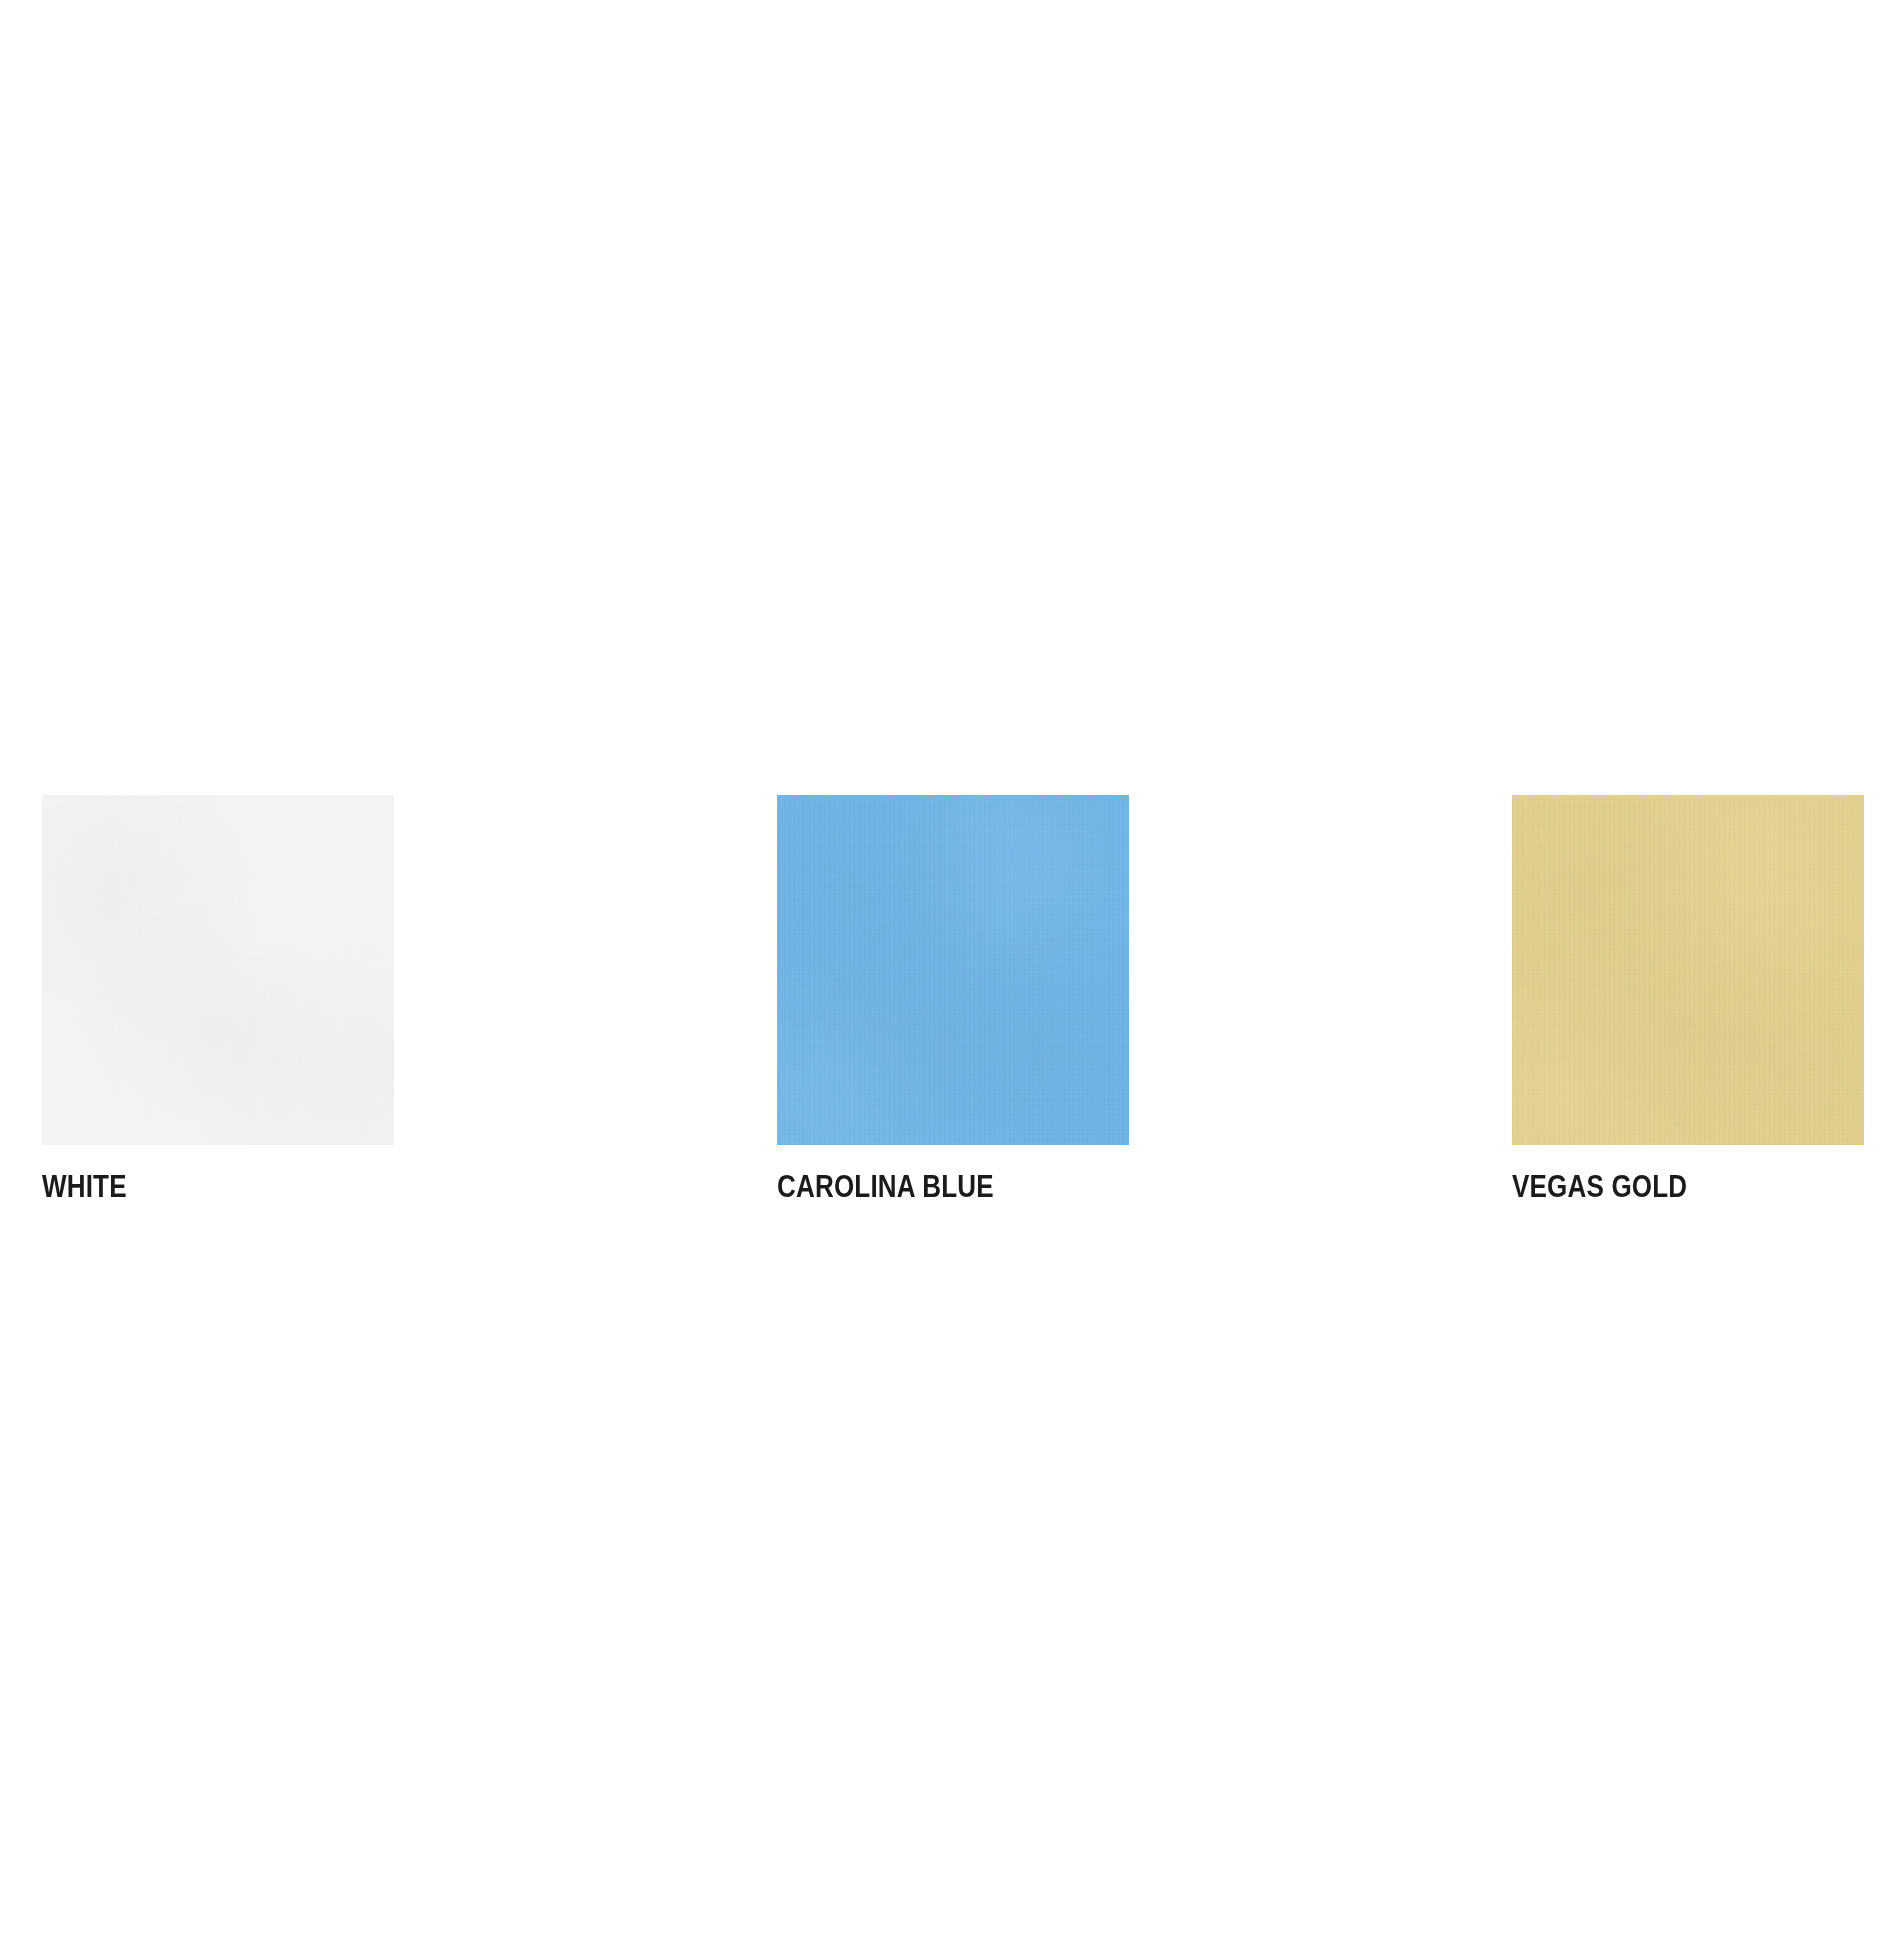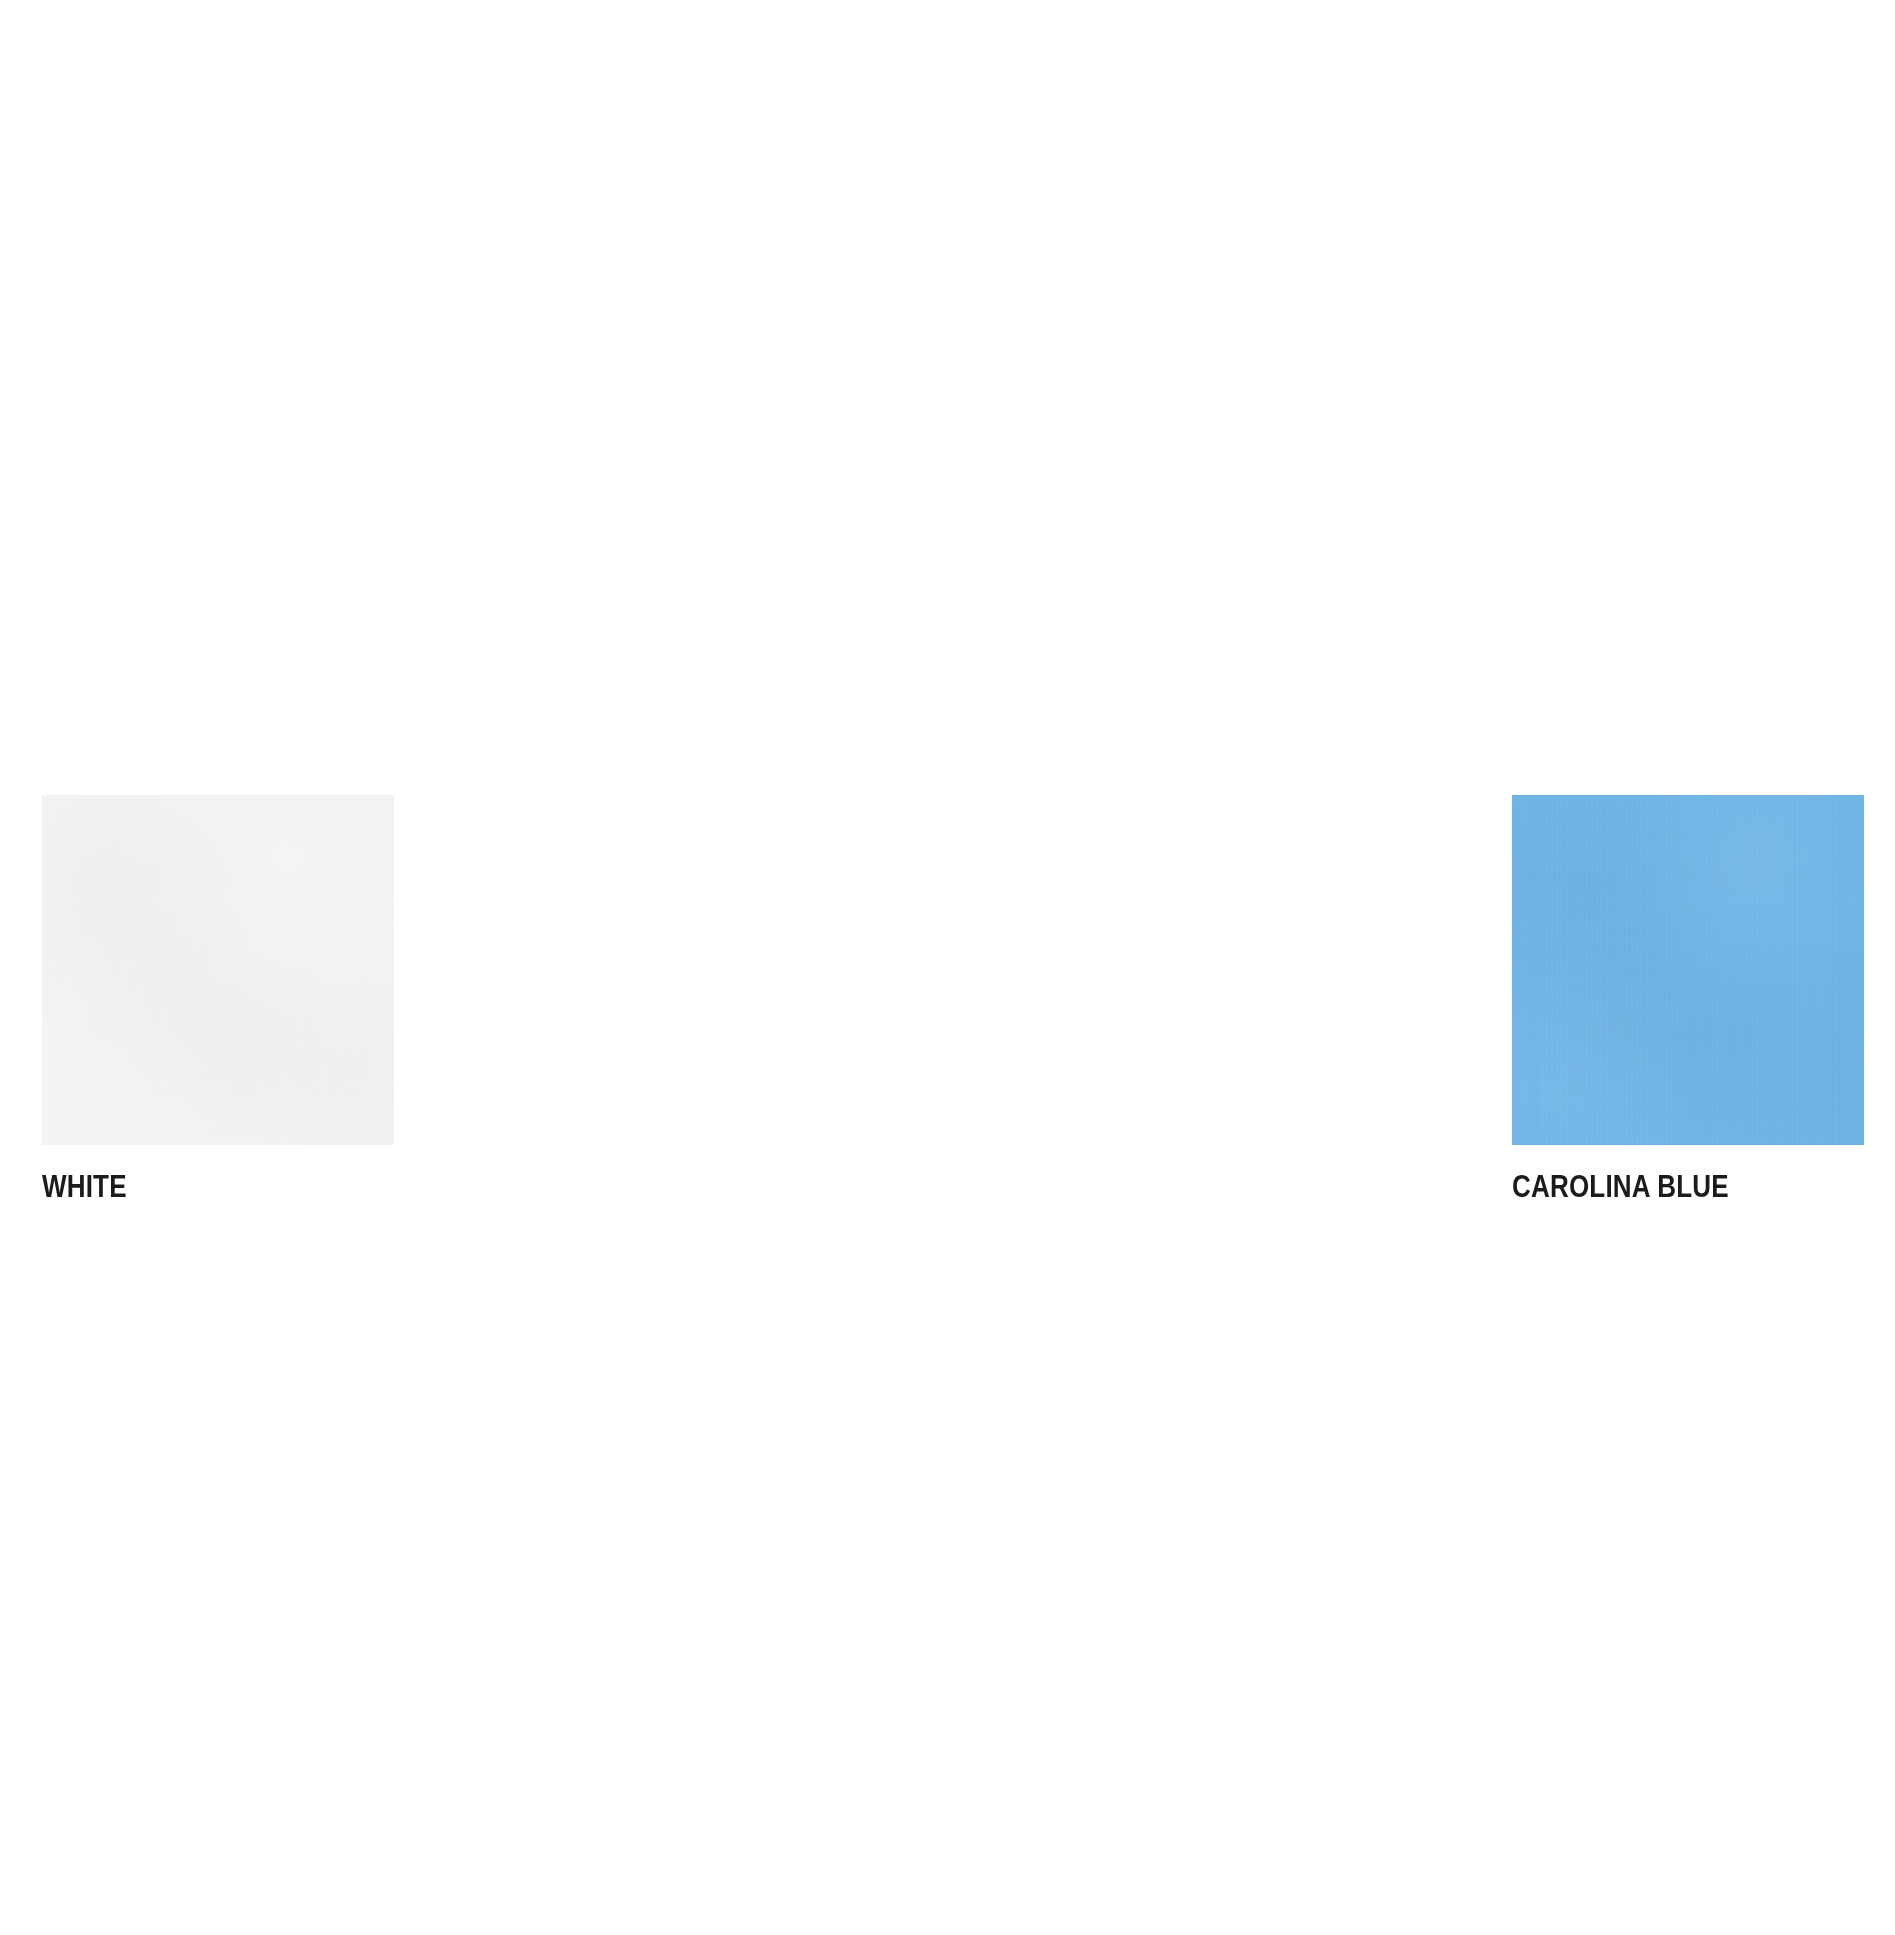--- a/index.html
+++ b/index.html
@@ -128,16 +128,24 @@
     <div class="swatch-cell">
       <div class="swatch-chip texture-soft" style="background-color: rgb(111, 182, 232);">
         <div class="weave mottle"></div>
         <div class="weave v"></div>
         <div class="weave h"></div>
       </div>
       <div class="swatch-label">CAROLINA BLUE</div>
     </div>
 
 
+    <div class="swatch-cell">
+      <div class="swatch-chip texture-soft" style="background-color: rgb(228, 209, 142);">
+        <div class="weave mottle"></div>
+        <div class="weave v"></div>
+        <div class="weave h"></div>
+      </div>
+      <div class="swatch-label">VEGAS GOLD</div>
+    </div>
 
   </div>
 </div>
 
 
 </body></html>

